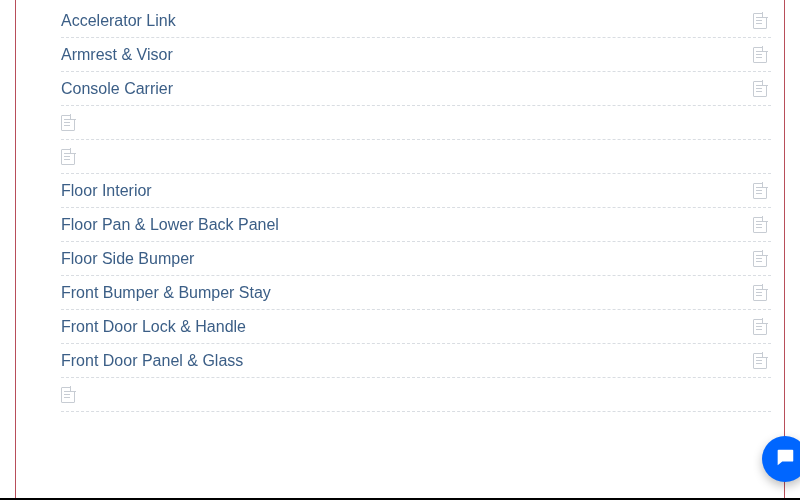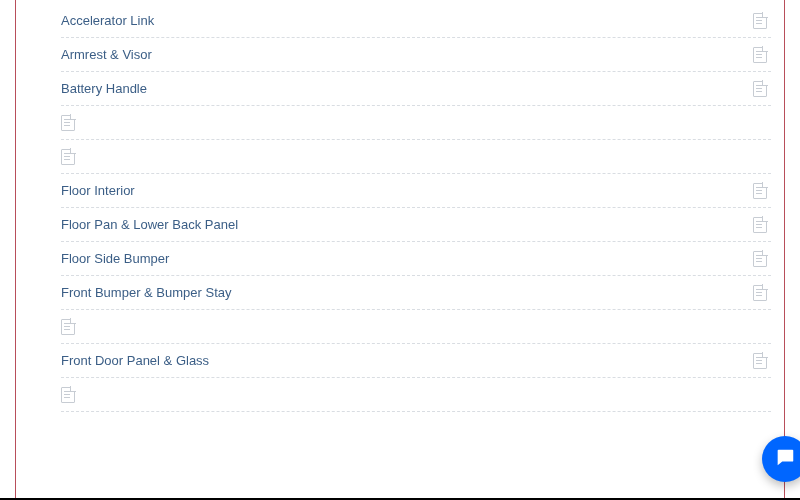--- a/index.html
+++ b/index.html
@@ -1,20 +1,20 @@
 <!DOCTYPE html>
 <html><head>
 <meta charset="utf-8">
 <style>
   * { box-sizing: border-box; margin: 0; padding: 0; }
   html, body { width: 800px; height: 500px; overflow: hidden; font-family: -apple-system, BlinkMacSystemFont, "Segoe UI", Arial, sans-serif; background: #fff; }
   .page-frame { position: absolute; left: 15px; top: -10px; width: 770px; height: 520px; border-left: 1px solid #b84e5a; border-right: 1px solid #b84e5a; border-bottom: 1px solid #b84e5a; background: #fff; }
   .list-wrap { position: absolute; left: 45px; top: 14px; width: 710px; }
   .list-row { display: flex; align-items: center; justify-content: space-between; height: 34px; border-bottom: 1px dashed #d9dde2; }
-  .list-link { color: #3b5e86; font-size: 13px; text-decoration: none; cursor: pointer; }
+  .list-link { color: #3b5e86; font-size: 16px; text-decoration: none; cursor: pointer; }
   .doc-icon { width: 14px; height: 16px; display: inline-block; position: relative; margin-right: 4px; }
   .doc-icon::before { content: ""; position: absolute; inset: 0; border: 1.2px solid #c7ccd3; border-radius: 1px; }
   .doc-icon::after { content: ""; position: absolute; right: -1px; top: -1px; width: 5px; height: 5px; background: #fff; border-left: 1.2px solid #c7ccd3; border-bottom: 1.2px solid #c7ccd3; }
   .doc-lines { position: absolute; left: 3px; top: 4px; width: 6px; height: 1px; background: #c7ccd3; box-shadow: 0 3px 0 #c7ccd3, 0 6px 0 #c7ccd3; }
   .chat-fab { position: absolute; right: -8px; bottom: 18px; width: 46px; height: 46px; border-radius: 50%; background: #0066ff; display: flex; align-items: center; justify-content: center; box-shadow: 0 4px 10px rgba(0,0,0,0.25); cursor: pointer; }
   .chat-fab svg { width: 22px; height: 22px; fill: #fff; }
   .bottom-shadow { position:absolute; left:0; right:0; bottom:0; height:2px; background:#000; }
 </style>
 </head>
 <body>
@@ -27,21 +27,21 @@
           <span class="doc-lines"></span>
         </span>
       </div>
       <div class="list-row">
         <a class="list-link">Armrest &amp; Visor</a>
         <span class="doc-icon">
           <span class="doc-lines"></span>
         </span>
       </div>
       <div class="list-row">
-        <a class="list-link">Battery Handle</a>
+        <a class="list-link">Console Carrier</a>
         <span class="doc-icon">
           <span class="doc-lines"></span>
         </span>
       </div>
       <div class="list-row">
         <span class="doc-icon">
           <span class="doc-lines"></span>
         </span>
       </div>
       <div class="list-row">
@@ -67,20 +67,21 @@
           <span class="doc-lines"></span>
         </span>
       </div>
       <div class="list-row">
         <a class="list-link">Front Bumper &amp; Bumper Stay</a>
         <span class="doc-icon">
           <span class="doc-lines"></span>
         </span>
       </div>
       <div class="list-row">
+        <a class="list-link">Front Door Lock &amp; Handle</a>
         <span class="doc-icon">
           <span class="doc-lines"></span>
         </span>
       </div>
       <div class="list-row">
         <a class="list-link">Front Door Panel &amp; Glass</a>
         <span class="doc-icon">
           <span class="doc-lines"></span>
         </span>
       </div>

